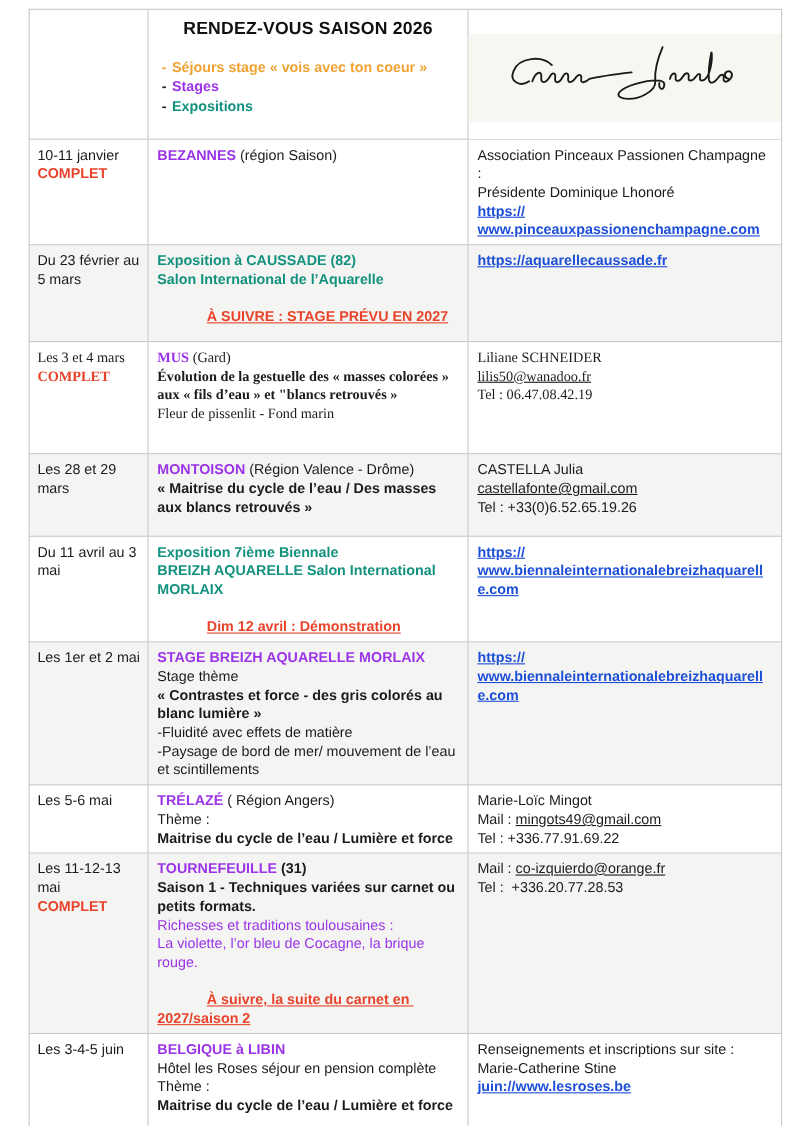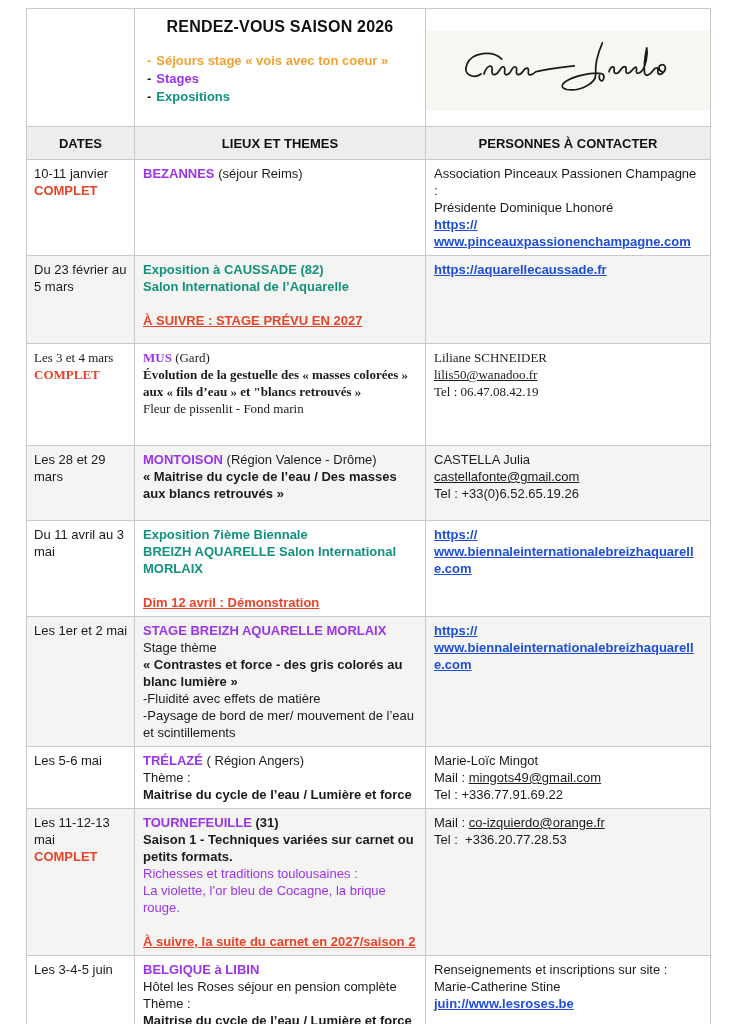--- a/index.html
+++ b/index.html
@@ -31,21 +31,21 @@
   .line{white-space:pre-wrap;overflow-wrap:break-word;}
   .line.blank{height:17px;}
   td.c-dates{padding-left:7px;padding-right:4px;}
   
   .sg-n{}
   .sg-b{font-weight:bold;}
   .sg-p{color:var(--purple);font-weight:bold;}
   .sg-pn{color:var(--purple);}
   .sg-t{color:var(--teal);font-weight:bold;}
   .sg-r{color:var(--red);font-weight:bold;}
-  .sg-ru{color:var(--red);font-weight:bold;text-decoration:underline;}
+  .sg-ru{color:var(--red);font-weight:bold;text-decoration:underline;margin-left:45px;}
   .sg-lb{font-weight:bold;text-decoration:underline;word-break:break-all;color:#1d4ed8;}
   .sg-lu{text-decoration:underline;}
 </style>
 </head>
 <body>
 
 <div class="page">
   <table class="rdv">
     <colgroup>
       <col style="width:108px">
@@ -67,34 +67,29 @@
           <div class="scan">
             <svg viewBox="0 0 300 100" role="img" fill="none" stroke="#191919" stroke-width="2.3" stroke-linecap="round" aria-label="Corinne Izquierdo">
               <path d="M60,34 C48,22 20,24 13,41 C7,55 22,61 32,54"></path>
               <path d="M36,54 C40,42 48,40 47,49 C46,57 52,57 57,49 C60,43 65,42 64,50 C63,57 69,57 73,49 C76,43 81,42 80,50 C79,57 85,56 89,50 C92,45 97,44 96,51 C95,57 101,56 106,51 C118,48 132,46 158,43"></path>
               <path d="M196,12 C190,26 186,42 187,54 C188,66 166,78 148,75 C135,72 143,63 163,57 C181,52 200,50 198,59 C197,66 191,64 192,56"></path>
               <path d="M205,51 C207,43 213,42 212,49 C211,55 217,55 221,48 C224,43 229,42 228,49 C227,55 233,54 237,48 C240,44 243,43 242,49 C241,55 247,54 251,48 C254,43 258,28 256,18 C254,28 252,44 253,52 C254,58 260,56 264,50 C267,45 272,44 271,50 C270,56 276,56 280,50 C283,45 280,40 275,42 C271,44 272,50 277,51"></path>
             </svg>
           </div>
         </td>
       </tr>
-      <tr class="head-row">
-        <td>DATES</td>
-        <td>LIEUX ET THEMES</td>
-        <td>PERSONNES À CONTACTER</td>
-      </tr>
     </tbody>
     <tbody id="rows">
         <tr style="height: 89px;">
           <td class="c-dates">
             <div class="line"><span class="sg-n">10-11 janvier</span></div>
             <div class="line"><span class="sg-r">COMPLET</span></div>
           </td>
           <td class="c-lieux">
-            <div class="line"><span class="sg-p">BEZANNES</span><span class="sg-n"> (séjour Reims)</span></div>
+            <div class="line"><span class="sg-p">BEZANNES</span><span class="sg-n"> (région Saison)</span></div>
           </td>
           <td class="c-contact">
             <div class="line"><span class="sg-n">Association Pinceaux Passionen Champagne :</span></div>
             <div class="line"><span class="sg-n">Présidente Dominique Lhonoré</span></div>
             <div class="line"><span class="sg-lb">https://</span></div>
             <div class="line"><span class="sg-lb">www.pinceauxpassionenchampagne.com</span></div>
           </td>
         </tr>
         <tr class="shaded" style="height: 88px;">
           <td class="c-dates">

